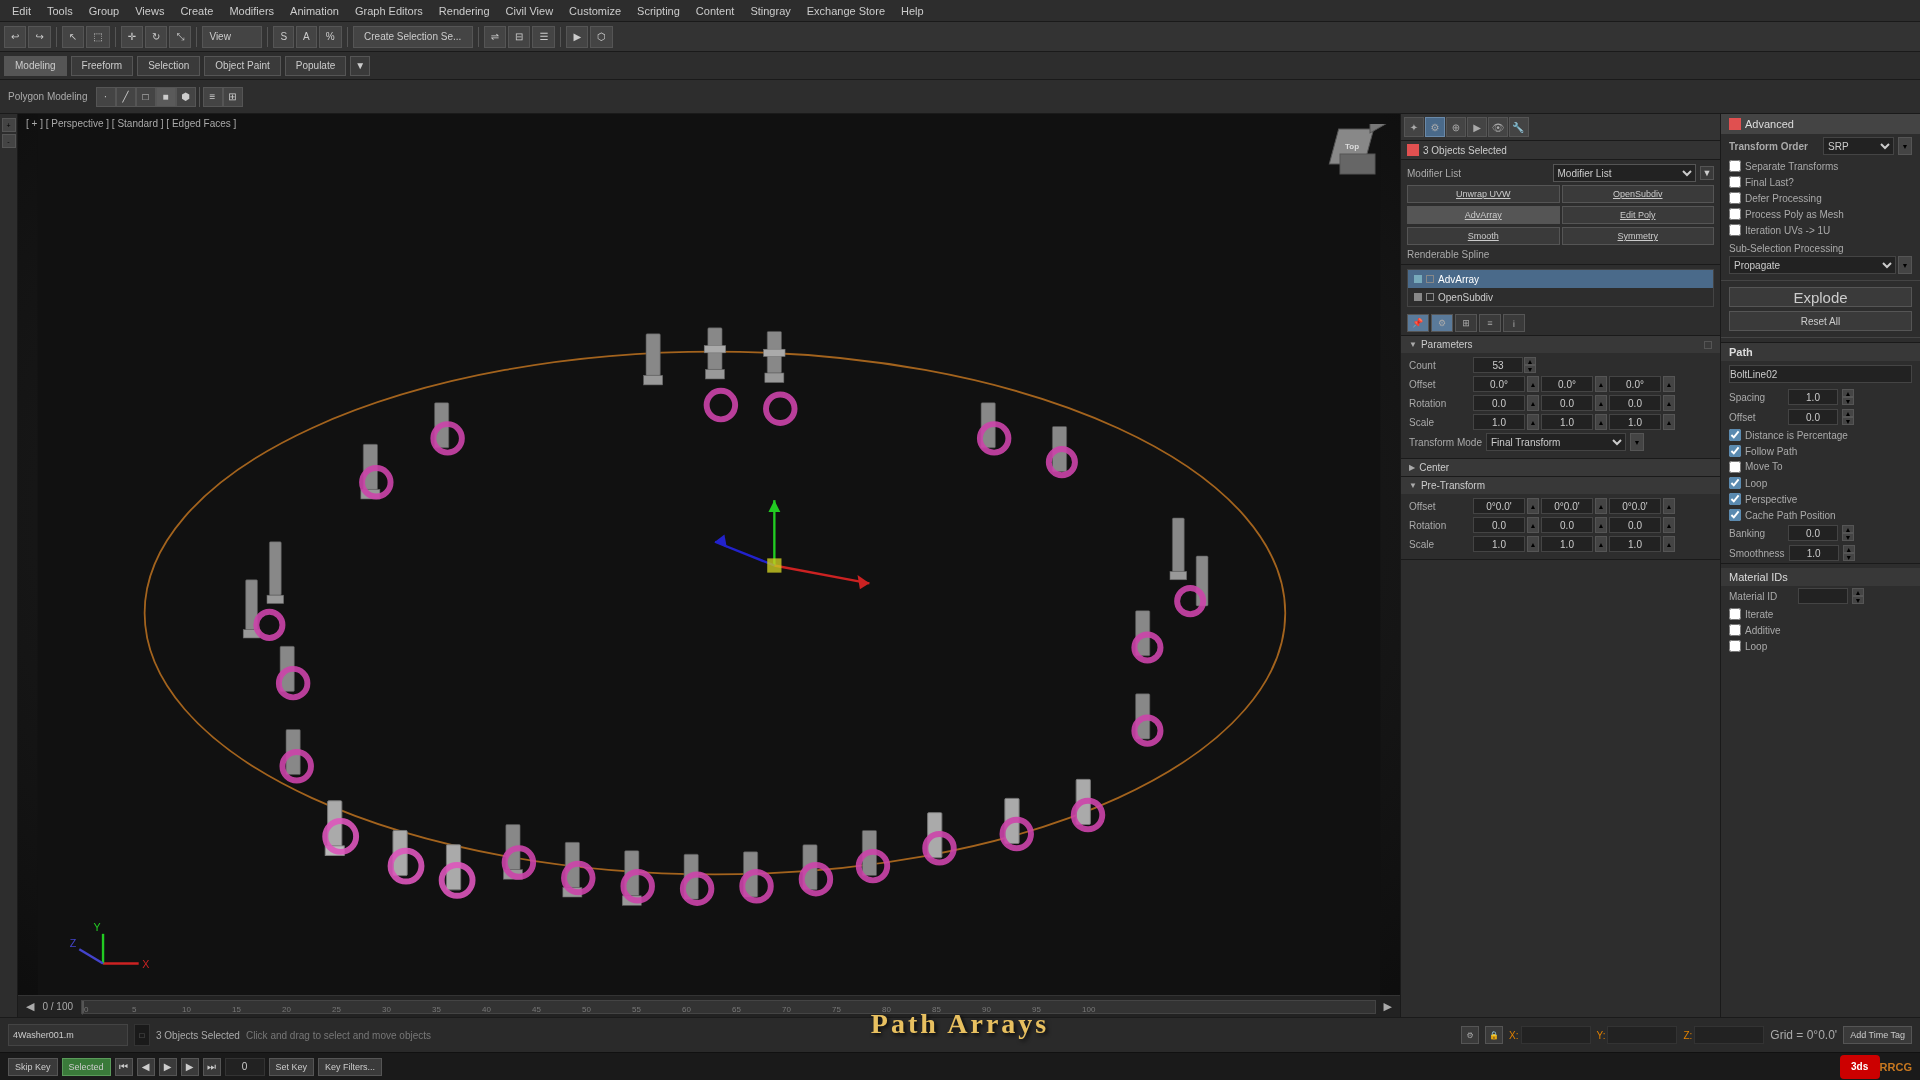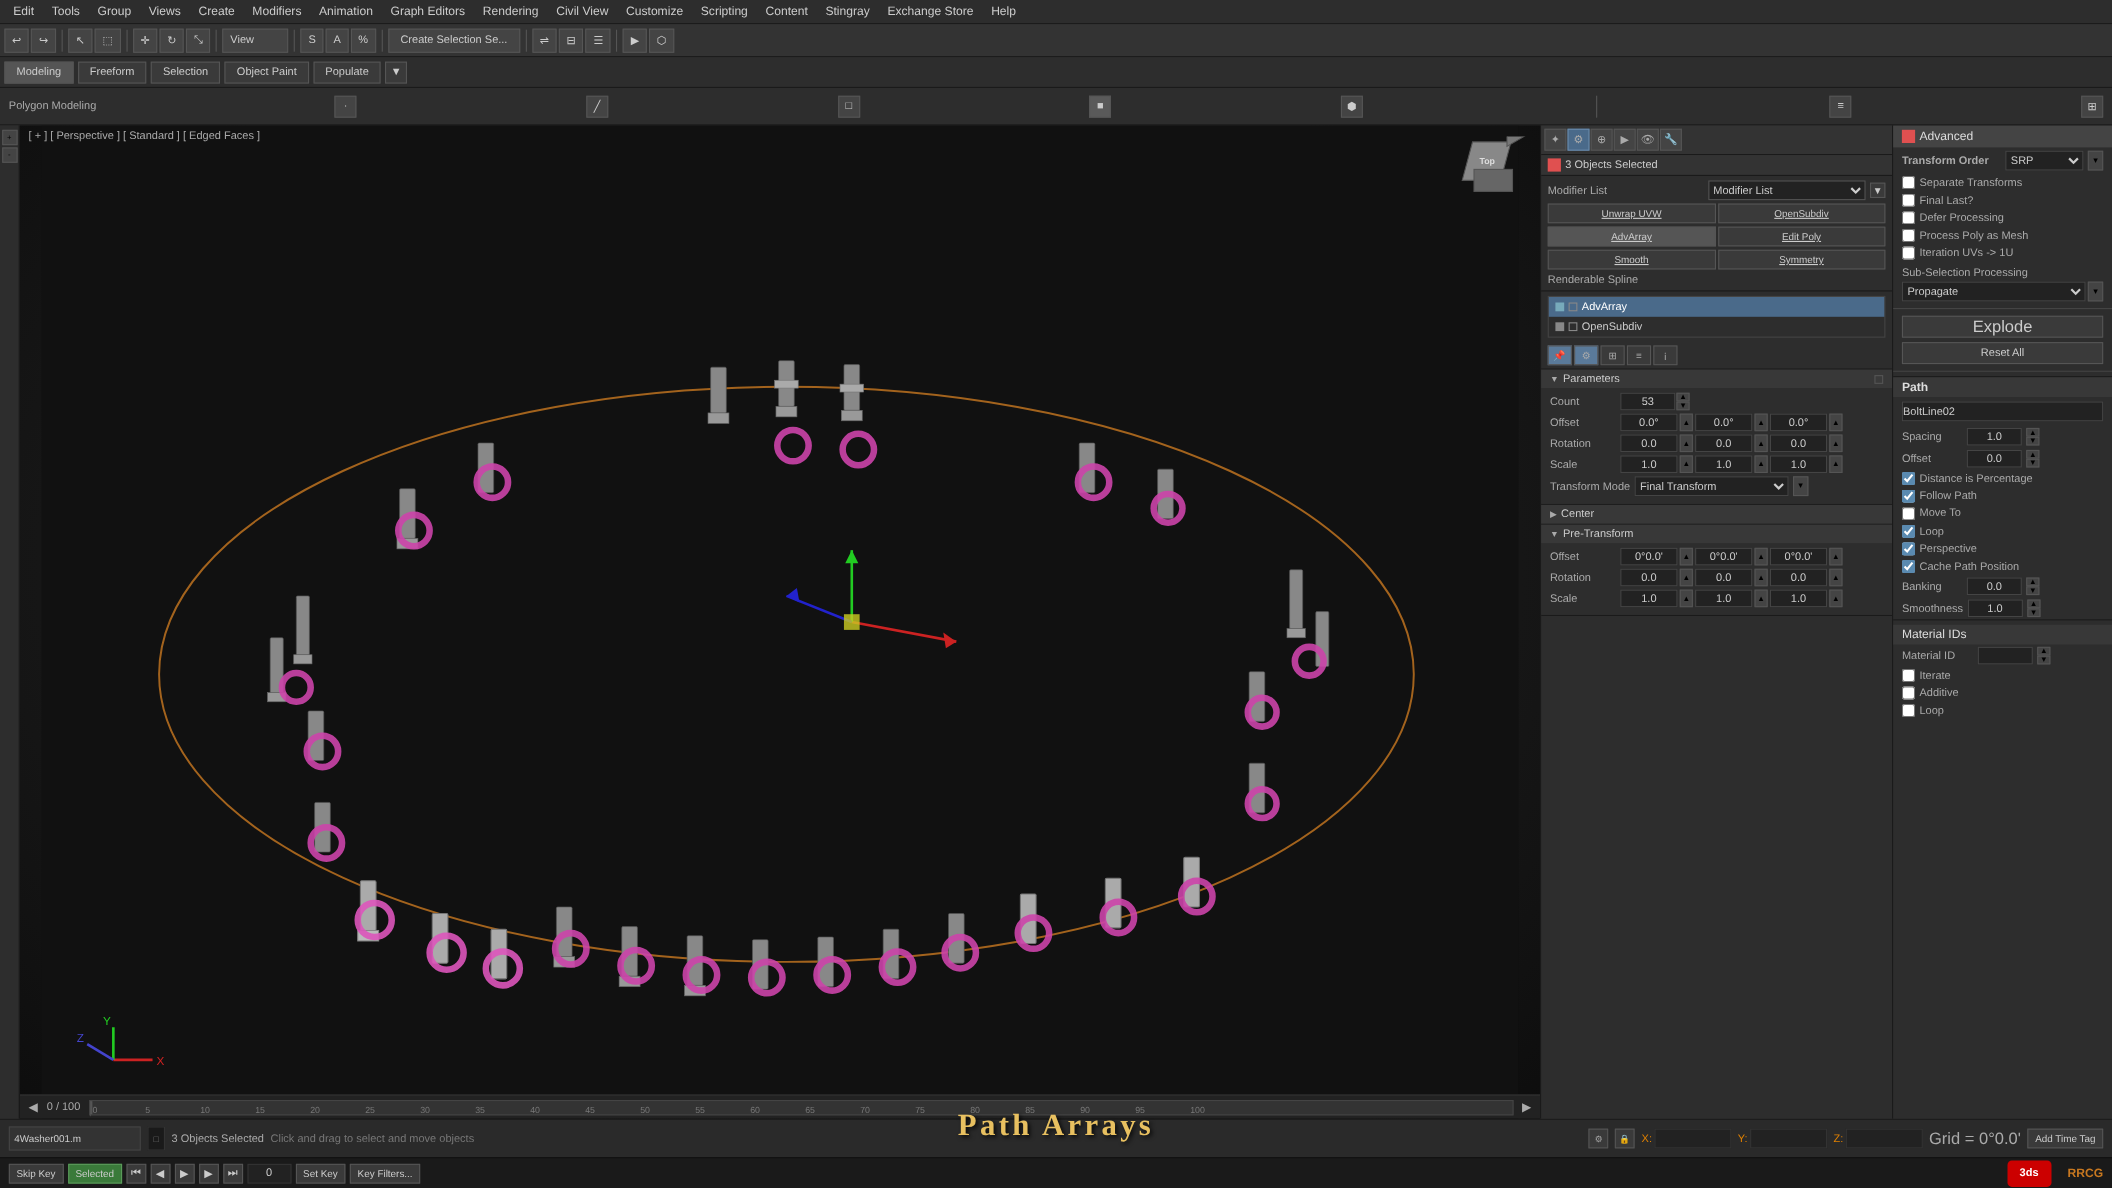--- a/index.html
+++ b/index.html
@@ -179,21 +179,21 @@
 
 <div id="secondary-toolbar">
   <button class="tab-btn active">Modeling</button>
   <button class="tab-btn">Freeform</button>
   <button class="tab-btn">Selection</button>
   <button class="tab-btn">Object Paint</button>
   <button class="tab-btn">Populate</button>
   <button class="tab-btn" style="padding: 2px 4px;">▼</button>
 </div>
 
-<div id="icon-toolbar" style="padding: 2px 8px; gap: 0; display: flex; align-items: center; justify-content: space-between;">
+<div id="icon-toolbar" style="padding: 2px 8px; gap: 0; display: flex; align-items: center;">
   <span style="color:#aaa; font-size:10px; margin-right:8px;">Polygon Modeling</span>
   <button class="toolbar-btn" style="width:20px;height:20px;padding:0;">·</button>
   <button class="toolbar-btn" style="width:20px;height:20px;padding:0;">╱</button>
   <button class="toolbar-btn" style="width:20px;height:20px;padding:0;">□</button>
   <button class="toolbar-btn active" style="width:20px;height:20px;padding:0;background:#5a5a5a;">■</button>
   <button class="toolbar-btn" style="width:20px;height:20px;padding:0;">⬢</button>
   <div class="toolbar-separator"></div>
   <button class="toolbar-btn" style="width:20px;height:20px;padding:0;">≡</button>
   <button class="toolbar-btn" style="width:20px;height:20px;padding:0;">⊞</button>
 </div>
@@ -793,21 +793,21 @@
   </div>
   <div class="coord-group" style="display:flex;align-items:center;gap:2px;">
     <span class="coord-label" style="color:#e08000;font-size:10px;">Y:</span>
     <input type="text" class="coord-input" value="" style="width: 70px; background: rgb(34, 34, 34); border: 1px solid rgb(51, 51, 51); color: rgb(204, 204, 204); height: 18px; font-size: 10px; text-align: center;">
   </div>
   <div class="coord-group" style="display:flex;align-items:center;gap:2px;">
     <span class="coord-label" style="color:#e08000;font-size:10px;">Z:</span>
     <input type="text" class="coord-input" value="" style="width: 70px; background: rgb(34, 34, 34); border: 1px solid rgb(51, 51, 51); color: rgb(204, 204, 204); height: 18px; font-size: 10px; text-align: center;">
   </div>
 
-  <span style="color:#aaa;font-size:15px;">Grid = 0°0.0'</span>
+  <span style="color:#aaa;font-size:12px;">Grid = 0°0.0'</span>
 
   <button style="background:#3a3a3a;border:1px solid #555;color:#ccc;height:18px;font-size:9px;cursor:pointer;padding:0 6px;">Add Time Tag</button>
 
 </div>
 
 <div id="bottom-bar" style="background:#1a1a1a;height:28px;display:flex;align-items:center;padding:0 8px;gap:4px;border-top:1px solid #111;">
 
   <button class="auto-key-btn" style="background:#3a3a3a;border:1px solid #555;color:#ccc;height:18px;font-size:9px;padding:0 6px;cursor:pointer;">Skip Key</button>
 
   <button class="selected-btn" style="background:#3a7a3a;border:1px solid #5a9a5a;color:#ccc;height:18px;font-size:9px;padding:0 6px;cursor:pointer;">Selected</button>
@@ -817,21 +817,21 @@
   <button class="playback-btn" style="width:18px;height:18px;background:#3a3a3a;border:1px solid #555;color:#ccc;font-size:10px;cursor:pointer;display:flex;align-items:center;justify-content:center;">▶</button>
   <button class="playback-btn" style="width:18px;height:18px;background:#3a3a3a;border:1px solid #555;color:#ccc;font-size:10px;cursor:pointer;display:flex;align-items:center;justify-content:center;">▶</button>
   <button class="playback-btn" style="width:18px;height:18px;background:#3a3a3a;border:1px solid #555;color:#ccc;font-size:10px;cursor:pointer;display:flex;align-items:center;justify-content:center;">⏭</button>
 
   <input type="text" value="0" style="background: rgb(34, 34, 34); border: 1px solid rgb(51, 51, 51); color: rgb(204, 204, 204); height: 18px; font-size: 10px; width: 40px; text-align: center;">
 
   <button style="background:#3a3a3a;border:1px solid #555;color:#ccc;height:18px;font-size:9px;padding:0 6px;cursor:pointer;">Set Key</button>
 
   <button style="background:#3a3a3a;border:1px solid #555;color:#ccc;height:18px;font-size:9px;padding:0 6px;cursor:pointer;">Key Filters...</button>
 
-  <div style="margin-left:auto;display:flex;align-items:center;gap:15px;">
+  <div style="margin-left:auto;display:flex;align-items:center;gap:0;">
     <div style="width:40px;height:24px;background:#c00;display:flex;align-items:center;justify-content:center;border-radius:4px;">
       <span style="color:#fff;font-size:10px;font-weight:bold;">3ds</span>
     </div>
     <span style="color:#c87820;font-size:11px;font-weight:bold;">RRCG</span>
   </div>
 
 </div>
 
 <div id="title-overlay">
   <span>Path Arrays</span>

